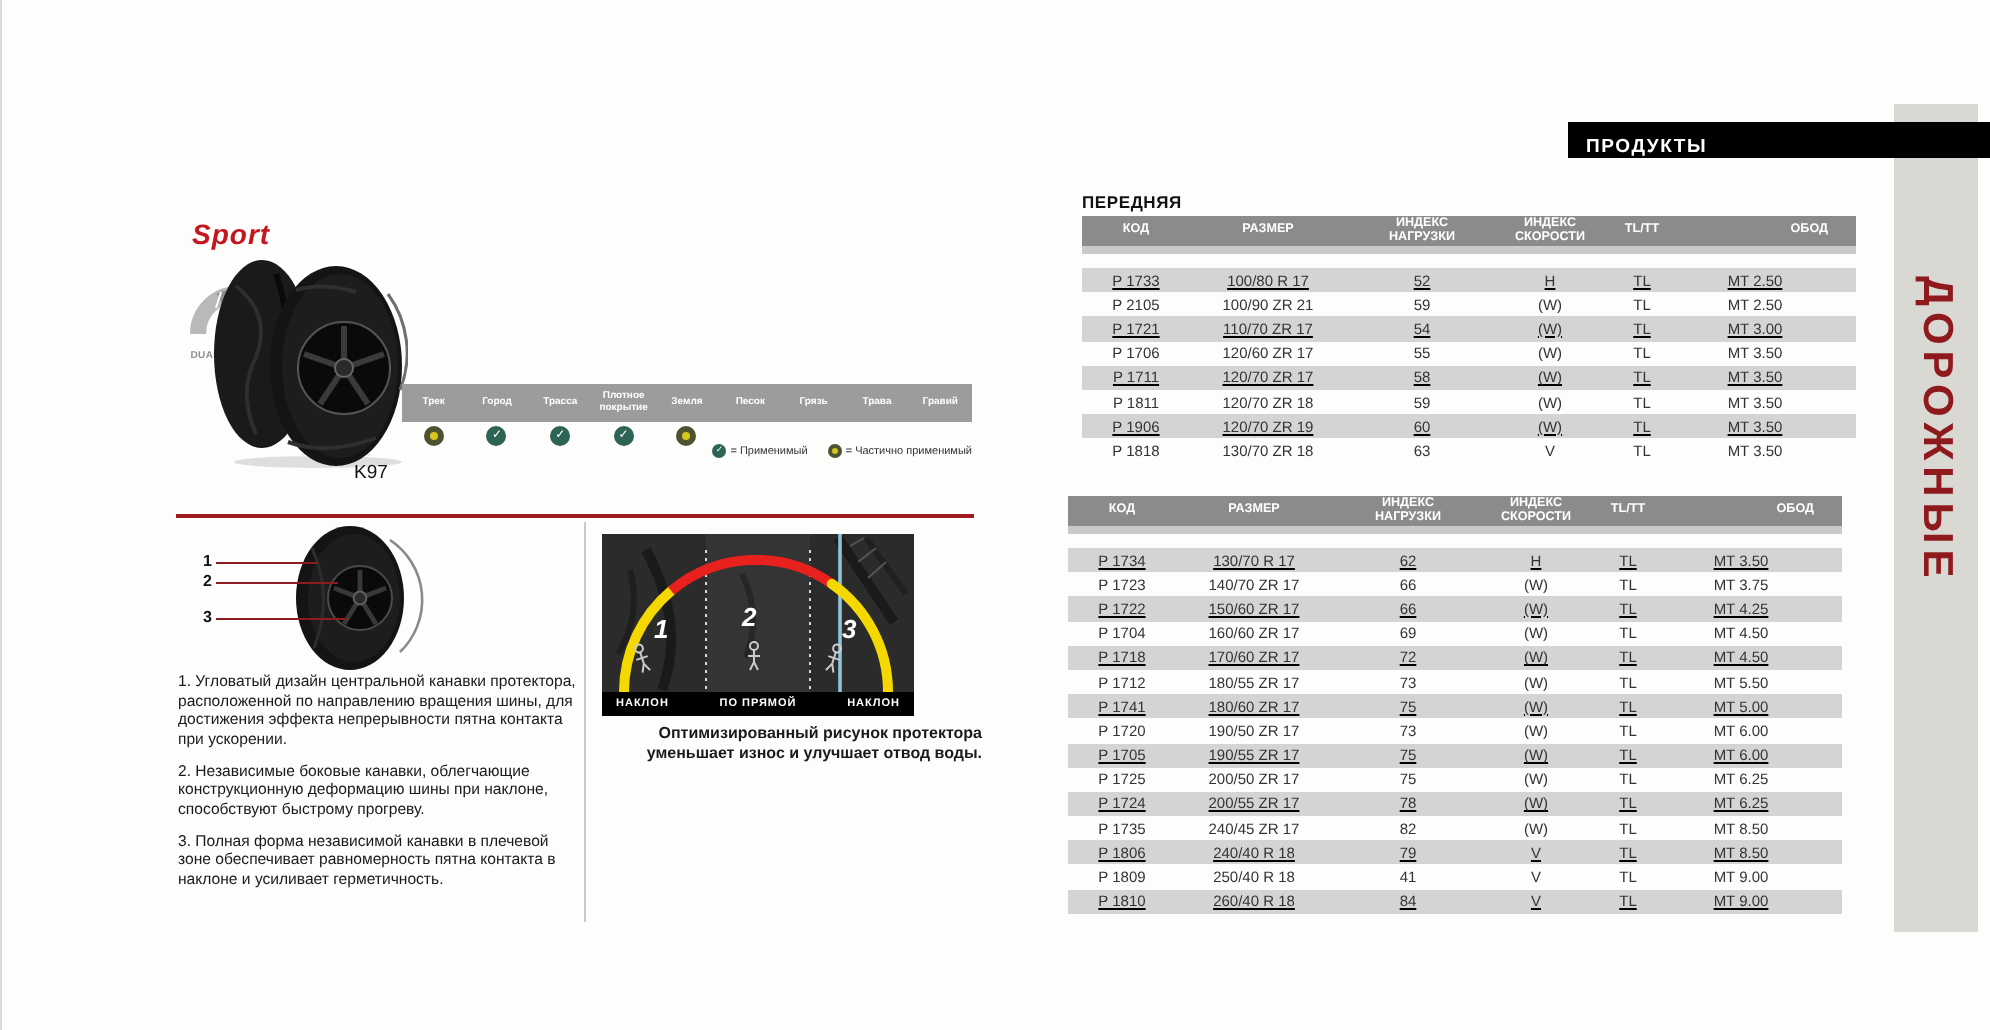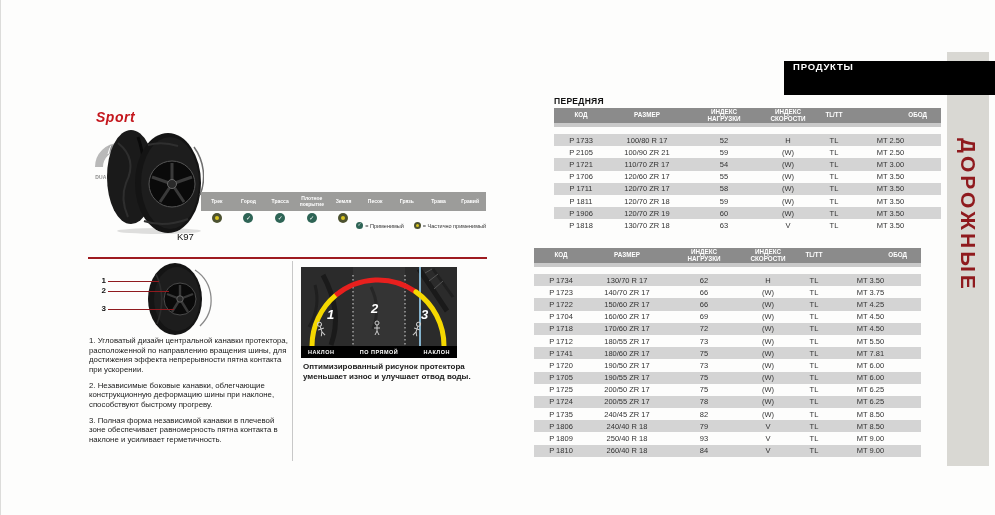--- a/index.html
+++ b/index.html
@@ -49,46 +49,46 @@
   .features p{font-size:7.8px;line-height:1.24;color:#1a1a1a;margin-bottom:6px;}
 
   
   .diagram{left:300px;top:267px;width:156px;height:91px;background:#2b2b2b;}
   .diagram svg{display:block;}
   .zone-num{color:#fff;font-weight:bold;font-style:italic;font-size:13px;z-index:3;}
   .diagram-strip{position:absolute;left:0;bottom:0;width:156px;height:12px;background:#000;
     display:flex;justify-content:space-between;align-items:center;padding:0 7px;}
   .diagram-strip span{color:#fff;font-size:5.5px;font-weight:bold;letter-spacing:.5px;}
   .diagram-caption{left:302px;top:362px;width:188px;font-size:8px;font-weight:600;
-    line-height:1.22;color:#1a1a1a;}
-
-  
-  .products-bar{left:783px;top:61px;width:212px;height:34px;background:#000;
-    display:flex;align-items:flex-start;padding-left:9px;z-index:5;cursor:pointer;}
+    line-height:1.22;color:#1a1a1a;text-align:right;}
+
+  
+  .products-bar{left:783px;top:61px;width:212px;height:18px;background:#000;
+    display:flex;align-items:flex-end;padding-left:9px;z-index:5;cursor:pointer;}
   .products-bar span{color:#fff;font-size:9.5px;font-weight:bold;letter-spacing:.8px;}
   .side-tab{left:946px;top:52px;width:42px;height:414px;background:#d9d8d3;
     display:flex;justify-content:center;z-index:4;cursor:pointer;}
   .side-tab span{writing-mode:vertical-rl;margin-top:86px;font-size:21px;font-weight:bold;
     color:var(--tab-red);letter-spacing:3px;}
 
   
   .tblock{width:387px;}
   .tblock .ttitle{font-size:8.5px;font-weight:bold;color:#111;letter-spacing:.3px;height:10px;}
   .thead{margin-top:2px;height:15px;background:var(--header-gray);
     display:grid;grid-template-columns:54px 78px 76px 52px 40px 87px;align-items:center;}
   .thead .cell{color:#fff;font-size:6.3px;font-weight:bold;text-align:center;line-height:1.08;}
   .thead .cell span{display:inline-block;max-width:42px;}
   .thead .cell:last-child{text-align:right;padding-right:14px;}
   .tstrip{height:4px;background:#c9c9c9;}
   .tbody{margin-top:7px;}
   .trow{height:12.2px;display:grid;grid-template-columns:54px 78px 76px 52px 40px 87px;align-items:center;}
-  .trow.gray{background:var(--row-gray);}
+  .trow.gray{background:var(--row-gray);text-decoration:underline;}
   .trow .cell{font-size:7.5px;color:#333;text-align:center;}
   .trow .cell:last-child{padding-right:14px;}
-  #front-table{position:absolute;left:553px;top:96px;}
+  #front-table{position:absolute;left:540px;top:96px;}
   #rear-table{position:absolute;left:533px;top:246px;}
 </style>
 </head>
 <body>
 
 <div class="page">
 
   <span class="abs sport">Sport</span>
 
   <div class="abs dual-wrap">
@@ -404,21 +404,21 @@
           <div class="cell">(W)</div>
           <div class="cell">TL</div>
           <div class="cell">MT 5.50</div>
         </div>
         <div class="trow gray">
           <div class="cell">P 1741</div>
           <div class="cell">180/60 ZR 17</div>
           <div class="cell">75</div>
           <div class="cell">(W)</div>
           <div class="cell">TL</div>
-          <div class="cell">MT 7.81</div>
+          <div class="cell">MT 5.00</div>
         </div>
         <div class="trow">
           <div class="cell">P 1720</div>
           <div class="cell">190/50 ZR 17</div>
           <div class="cell">73</div>
           <div class="cell">(W)</div>
           <div class="cell">TL</div>
           <div class="cell">MT 6.00</div>
         </div>
         <div class="trow gray">
@@ -457,21 +457,21 @@
           <div class="cell">P 1806</div>
           <div class="cell">240/40 R 18</div>
           <div class="cell">79</div>
           <div class="cell">V</div>
           <div class="cell">TL</div>
           <div class="cell">MT 8.50</div>
         </div>
         <div class="trow">
           <div class="cell">P 1809</div>
           <div class="cell">250/40 R 18</div>
-          <div class="cell">93</div>
+          <div class="cell">41</div>
           <div class="cell">V</div>
           <div class="cell">TL</div>
           <div class="cell">MT 9.00</div>
         </div>
         <div class="trow gray">
           <div class="cell">P 1810</div>
           <div class="cell">260/40 R 18</div>
           <div class="cell">84</div>
           <div class="cell">V</div>
           <div class="cell">TL</div>

